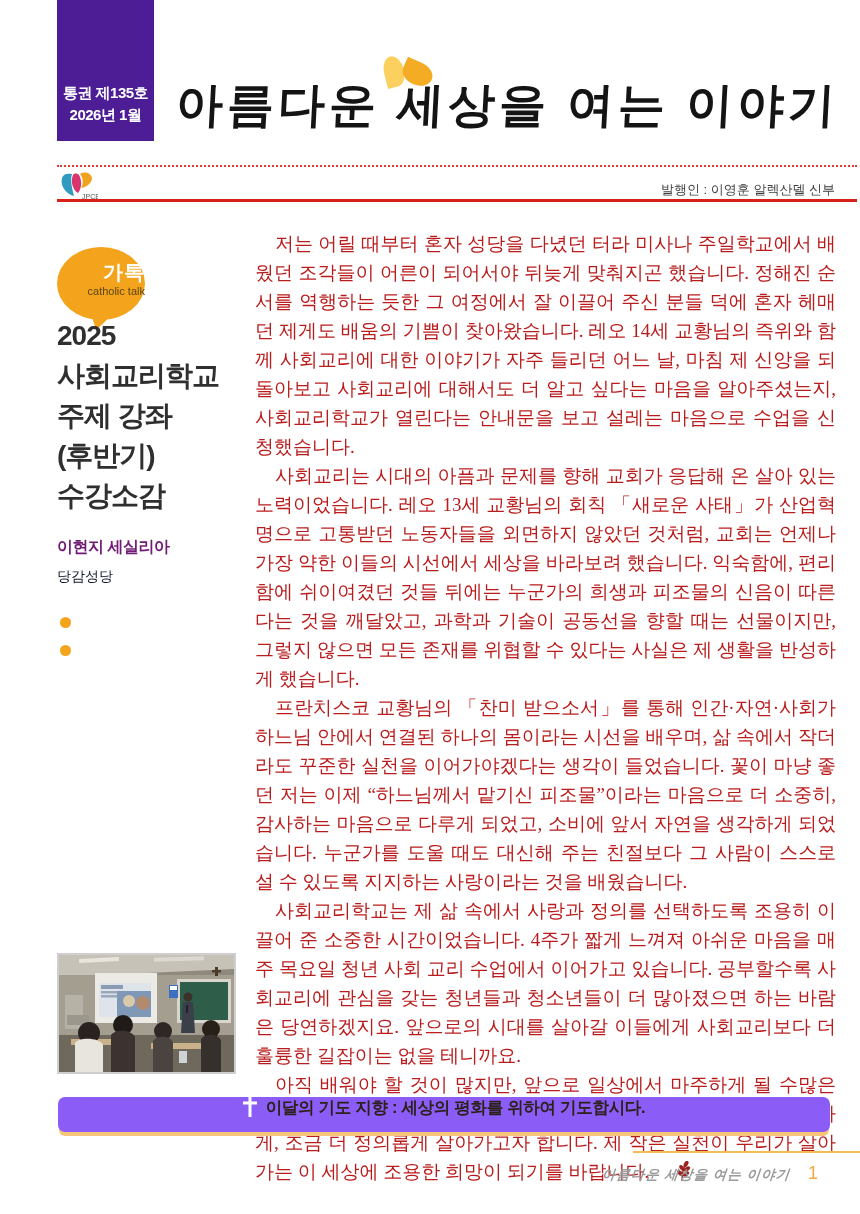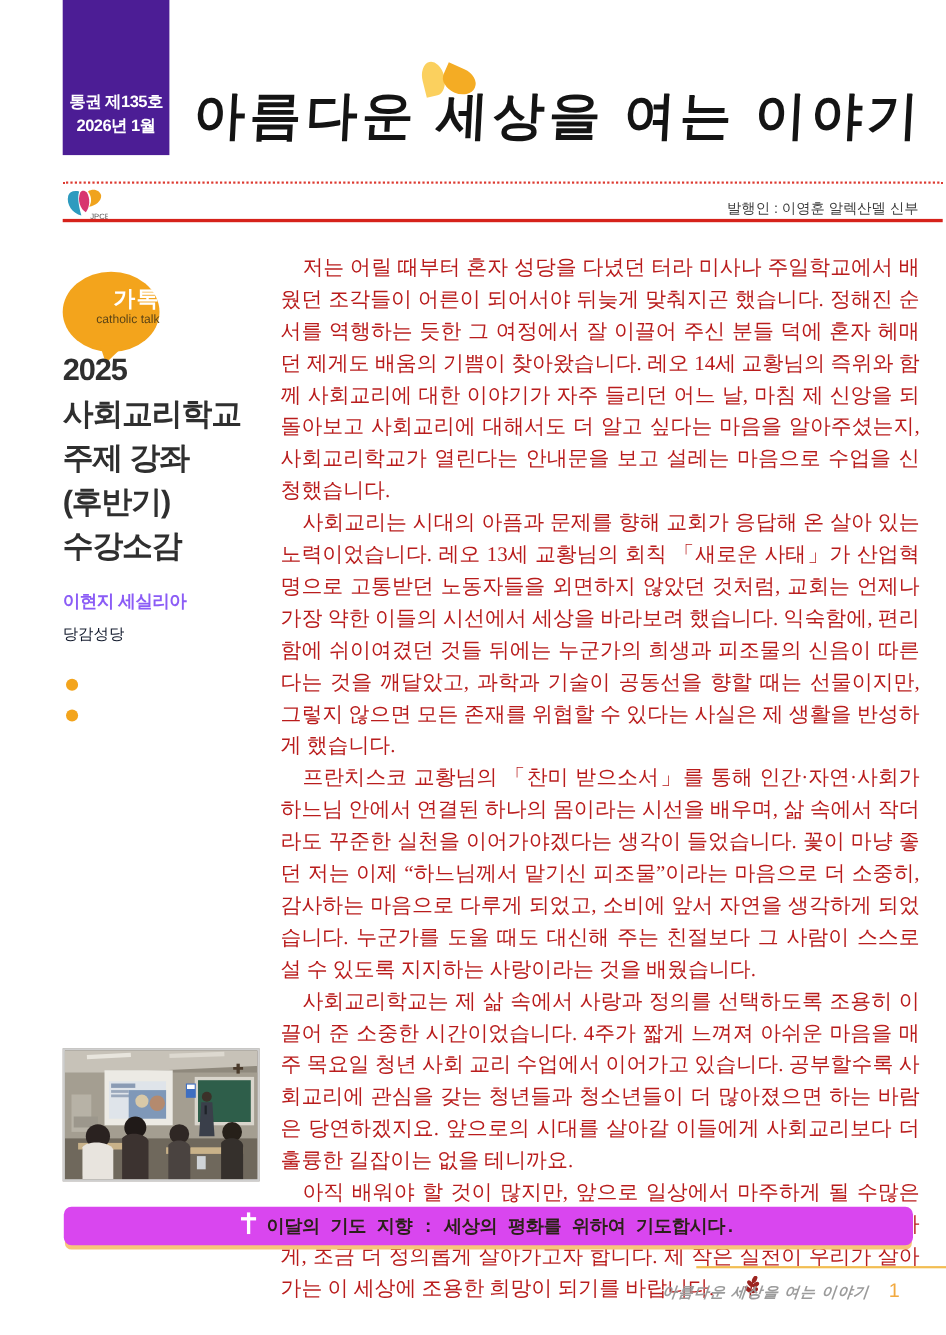--- a/index.html
+++ b/index.html
@@ -24,38 +24,38 @@
 
   
   .bubble{position:absolute;left:57px;top:247px;width:88px;height:73px;background:#f3a41c;
           border-radius:50%;text-align:right;box-sizing:border-box;padding-top:13px;}
   .bubble::after{content:"";position:absolute;left:32px;bottom:-10px;width:24px;height:16px;
                  background:#f3a41c;clip-path:polygon(8% 0,100% 0,30% 100%);border-radius:0 0 0 60%;}
   .bubble-ko{font-size:20px;font-weight:800;color:#ffffff;letter-spacing:1px;line-height:24px;}
   .bubble-en{font-size:11px;color:#5d4516;line-height:15px;}
   .sb-title{position:absolute;left:57px;top:316px;width:192px;font-size:28px;font-weight:600;
             color:#2f2f2f;line-height:40px;letter-spacing:-1px;}
-  .sb-author{position:absolute;left:57px;top:537px;font-size:16px;font-weight:700;color:#8b5cf6;letter-spacing:-0.5px;}
+  .sb-author{position:absolute;left:57px;top:537px;font-size:16px;font-weight:700;color:#701a75;letter-spacing:-0.5px;}
   .sb-parish{position:absolute;left:57px;top:568px;font-size:14px;color:#0f172a;}
   .dot{position:absolute;left:60px;width:11px;height:11px;border-radius:50%;background:#f3a41c;}
   .dot1{top:617px;} .dot2{top:645px;}
   .photo{position:absolute;left:57px;top:953px;width:175px;height:117px;border:2px solid #cfcfcf;
          background:#9b958a;}
 
   
   .article{position:absolute;left:255px;top:229px;width:581px;
            font-family:"Liberation Serif","DejaVu Serif",serif;
            font-size:19px;line-height:29px;color:#b91c1c;text-align:justify;}
   .article p{margin:0;text-indent:1.05em;}
   .ornament{display:inline-block;vertical-align:-3px;margin-left:4px;}
 
   
-  .banner{position:absolute;left:58px;top:1097px;width:772px;height:35px;background:#d946ef;
+  .banner{position:absolute;left:58px;top:1097px;width:772px;height:35px;background:#8b5cf6;
           border-radius:7px;box-shadow:0 5px 0 -1px #f7c57a;
-          display:flex;align-items:center;justify-content:center;gap:9px;font-family:Liberation Mono, monospace;}
+          display:flex;justify-content:center;gap:9px;}
   .banner-text{font-size:16.5px;font-weight:700;color:#2b2119;letter-spacing:-0.3px;}
 
   
   .footer-line{position:absolute;left:633px;top:1151px;width:227px;height:2px;background:#f2bd52;}
   .footer{position:absolute;top:1163px;right:42px;display:flex;align-items:baseline;gap:18px;}
   .footer-title{font-size:13.5px;color:#9b9b9b;font-style:italic;letter-spacing:1px;
                 font-weight:600;transform:skewX(-6deg);}
   .footer-page{font-size:18px;color:#f2a93f;}
 </style>
 </head>

